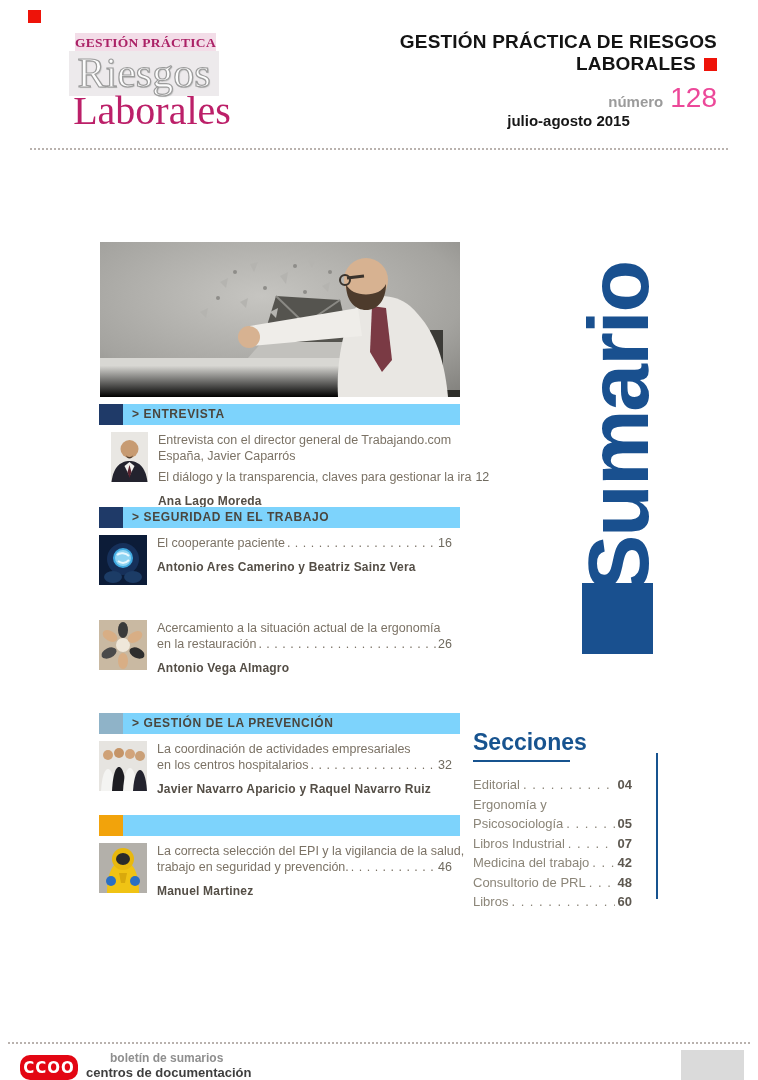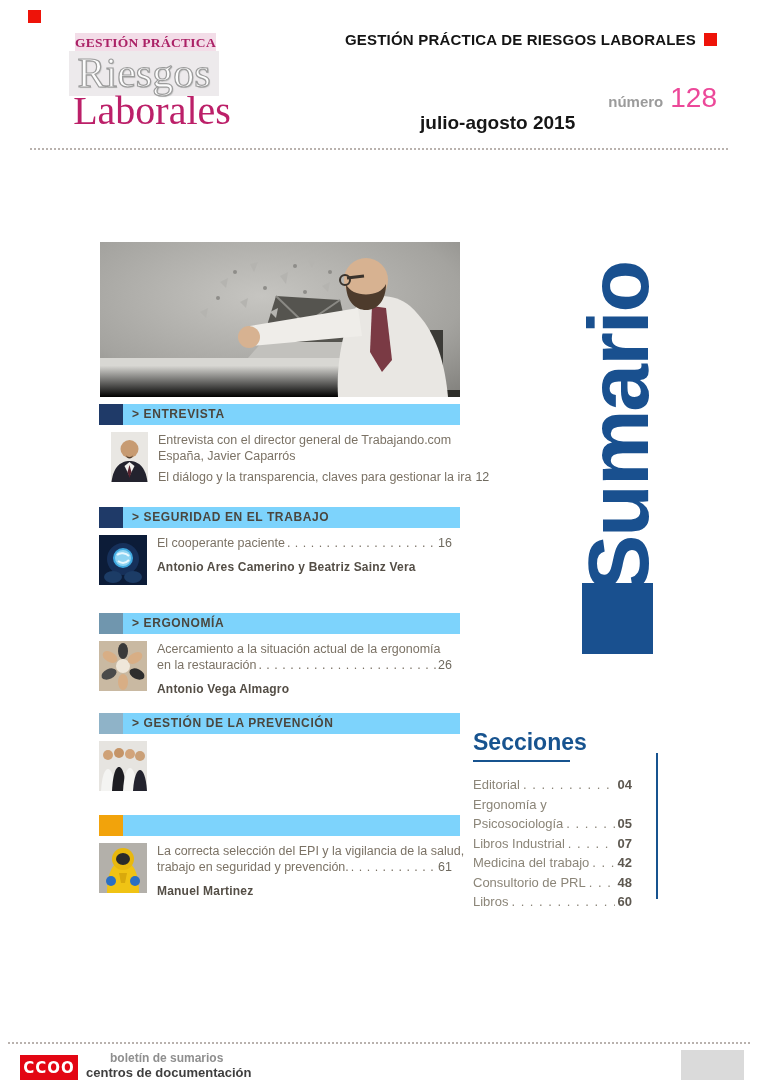--- a/index.html
+++ b/index.html
@@ -27,33 +27,33 @@
     text-shadow:1px 1px 1px #bdbdbd;
   }
   .mast-laborales {
     left:52px; top:90px; width:200px; font-family:"Liberation Serif", serif;
     font-size:40px; line-height:42px; color:#bc2069; text-align:center;
   }
 
   
   .hdr-title {
     left:320px; top:31px; width:397px; text-align:right;
-    font-size:15px; font-weight:700; color:#141414; letter-spacing:.2px;
+    font-size:19px; font-weight:700; color:#141414; letter-spacing:.2px;
   }
   .hdr-title .sq {
     display:inline-block; width:13px; height:13px; background:#ee1309;
     margin-left:8px; vertical-align:-1px;
   }
   .issue-row {
     left:420px; top:82px; width:297px; text-align:right;
     display:flex; justify-content:flex-end; align-items:baseline;
   }
   .issue-label { color:#9b9b9b; font-size:15px; font-weight:700; }
   .issue-number { font-size:28px; color:#ec4899; margin-left:7px; font-weight:400; }
-  .issue-date { left:420px; top:112px; width:297px; text-align:left; font-size:19px; font-weight:700; color:#161616; }
+  .issue-date { left:420px; top:112px; width:297px; text-align:center; font-size:15px; font-weight:700; color:#161616; }
   .dotline-top { top:148px; left:30px; width:698px; border-top:2px dotted #b9b2ae; }
 
   
   .hero { left:100px; top:242px; width:360px; height:155px; overflow:hidden; }
   .hero svg { display:block; }
 
   
   .section { position:absolute; left:99px; width:361px; }
   .sec-bar { position:relative; height:21px; background:#7dd3fc; }
   .sec-marker { position:absolute; left:0; top:0; width:24px; height:21px; background:#1f3a68; }
@@ -94,21 +94,21 @@
   .sec-line .dots { flex:1; overflow:hidden; white-space:nowrap; margin:0 3px; }
   .sec-line .dots::after { content:". . . . . . . . . . . . . . . . . . . . . . . ."; letter-spacing:1px; }
   .sec-line .pg { color:#5d5850; font-weight:700; }
 
   
   .dotline-bottom { top:1042px; left:8px; width:742px; border-top:2px dotted #b9b2ae; }
   .ccoo {
     left:20px; top:1055px; width:58px; height:25px; background:#e30613;
     color:#fff; display:flex; align-items:center; justify-content:center;
     font-weight:700; font-size:15px; letter-spacing:1px;
-    font-family:"DejaVu Sans", sans-serif; transform-origin:left top;
+    font-family:"DejaVu Sans", sans-serif; transform-origin:left top;border-radius:10px;
   }
   .foot-line1 { left:86px; top:1051px; font-size:12px; font-weight:700; color:#8f8f8f;padding-left:24px; }
   .foot-line2 { left:86px; top:1065px; font-size:13px; font-weight:700; color:#3f3f3f; }
   .gray-box { left:681px; top:1050px; width:63px; height:30px; background:#dadada; }
 </style>
 </head>
 <body>
 
 <div class="abs corner-sq"></div>
 
@@ -202,20 +202,21 @@
           <div class="item-line">
             <span class="t">España, Javier Caparrós</span>
           </div>
           <div class="item-gap"></div>
           <div class="item-line">
             <span class="t">El diálogo y la transparencia, claves para gestionar la ira</span>
             <span class="dots"></span>
             <span class="pg">12</span>
           </div>
           <div class="item-gap"></div>
+          <div class="author">Ana Lago Moreda</div>
         </div>
     </div>
   </div>
     <div class="section" style="top: 507px;">
     <div class="sec-bar">
       <span class="sec-marker" style="background: rgb(31, 58, 104);"></span>
       <span class="sec-label">&gt; SEGURIDAD EN EL TRABAJO</span>
     </div>
     <div class="sec-row">
       <div class="thumb">
@@ -234,24 +235,20 @@
             <span class="t">El cooperante paciente</span>
             <span class="dots"></span>
             <span class="pg">16</span>
           </div>
           <div class="item-gap"></div>
           <div class="author">Antonio Ares Camerino y Beatriz Sainz Vera</div>
         </div>
     </div>
   </div>
     <div class="section" style="top: 613px;">
-    <div class="sec-bar">
-      <span class="sec-marker" style="background: rgb(112, 150, 174);"></span>
-      <span class="sec-label">&gt; ERGONOMÍA</span>
-    </div>
     <div class="sec-row">
       <div class="thumb">
   <svg viewBox="0 0 48 50" preserveAspectRatio="xMidYMid slice">
     <rect width="48" height="50" fill="#c9b9a2"></rect>
     <circle cx="24" cy="25" r="7" fill="#efe7da"></circle>
     <g>
       <ellipse cx="24" cy="10" rx="5" ry="8" fill="#3a3a3a"></ellipse>
       <ellipse cx="36" cy="17" rx="5" ry="8" fill="#d8ae85" transform="rotate(60 36 17)"></ellipse>
       <ellipse cx="38" cy="33" rx="5" ry="8" fill="#2d2d2d" transform="rotate(115 38 33)"></ellipse>
       <ellipse cx="24" cy="41" rx="5" ry="8" fill="#d8ae85"></ellipse>
@@ -286,20 +283,32 @@
     <circle cx="9" cy="14" r="5" fill="#cfa176"></circle>
             <path d="M2,50 C3,34 6,28 9,28 C12,28 15,34 16,50 Z" fill="#f4f4f2"></path>
     <circle cx="20" cy="12" r="5" fill="#c59467"></circle>
             <path d="M13,50 C14,32 17,26 20,26 C23,26 26,32 27,50 Z" fill="#1d1d22"></path>
     <circle cx="31" cy="13" r="5" fill="#d2a47b"></circle>
             <path d="M24,50 C25,33 28,27 31,27 C34,27 37,33 38,50 Z" fill="#f4f4f2"></path>
     <circle cx="41" cy="15" r="5" fill="#caa078"></circle>
             <path d="M34,50 C35,35 38,29 41,29 C44,29 47,35 48,50 Z" fill="#23232e"></path>
   </svg>
 </div>
+      <div class="sec-content">
+          <div class="item-line">
+            <span class="t">La coordinación de actividades empresariales</span>
+          </div>
+          <div class="item-line">
+            <span class="t">en los centros hospitalarios</span>
+            <span class="dots"></span>
+            <span class="pg">32</span>
+          </div>
+          <div class="item-gap"></div>
+          <div class="author">Javier Navarro Aparicio y Raquel Navarro Ruiz</div>
+        </div>
     </div>
   </div>
     <div class="section" style="top: 815px;">
     <div class="sec-bar">
       <span class="sec-marker" style="background: rgb(242, 163, 11);"></span>
     </div>
     <div class="sec-row">
       <div class="thumb">
   <svg viewBox="0 0 48 50" preserveAspectRatio="xMidYMid slice">
     <rect width="48" height="50" fill="#b3b0aa"></rect>
@@ -311,21 +320,21 @@
     <path d="M20,30 L28,30 L26,40 L22,40 Z" fill="#d9a90c"></path>
   </svg>
 </div>
       <div class="sec-content">
           <div class="item-line">
             <span class="t">La correcta selección del EPI y la vigilancia de la salud,</span>
           </div>
           <div class="item-line">
             <span class="t">trabajo en seguridad y prevención.</span>
             <span class="dots"></span>
-            <span class="pg">61</span>
+            <span class="pg">46</span>
           </div>
           <div class="item-gap"></div>
           <div class="author">Manuel Martinez</div>
         </div>
     </div>
   </div>
   </div>
 
 <div class="abs sumario">Sumario</div>
 <div class="abs blue-square"></div>

